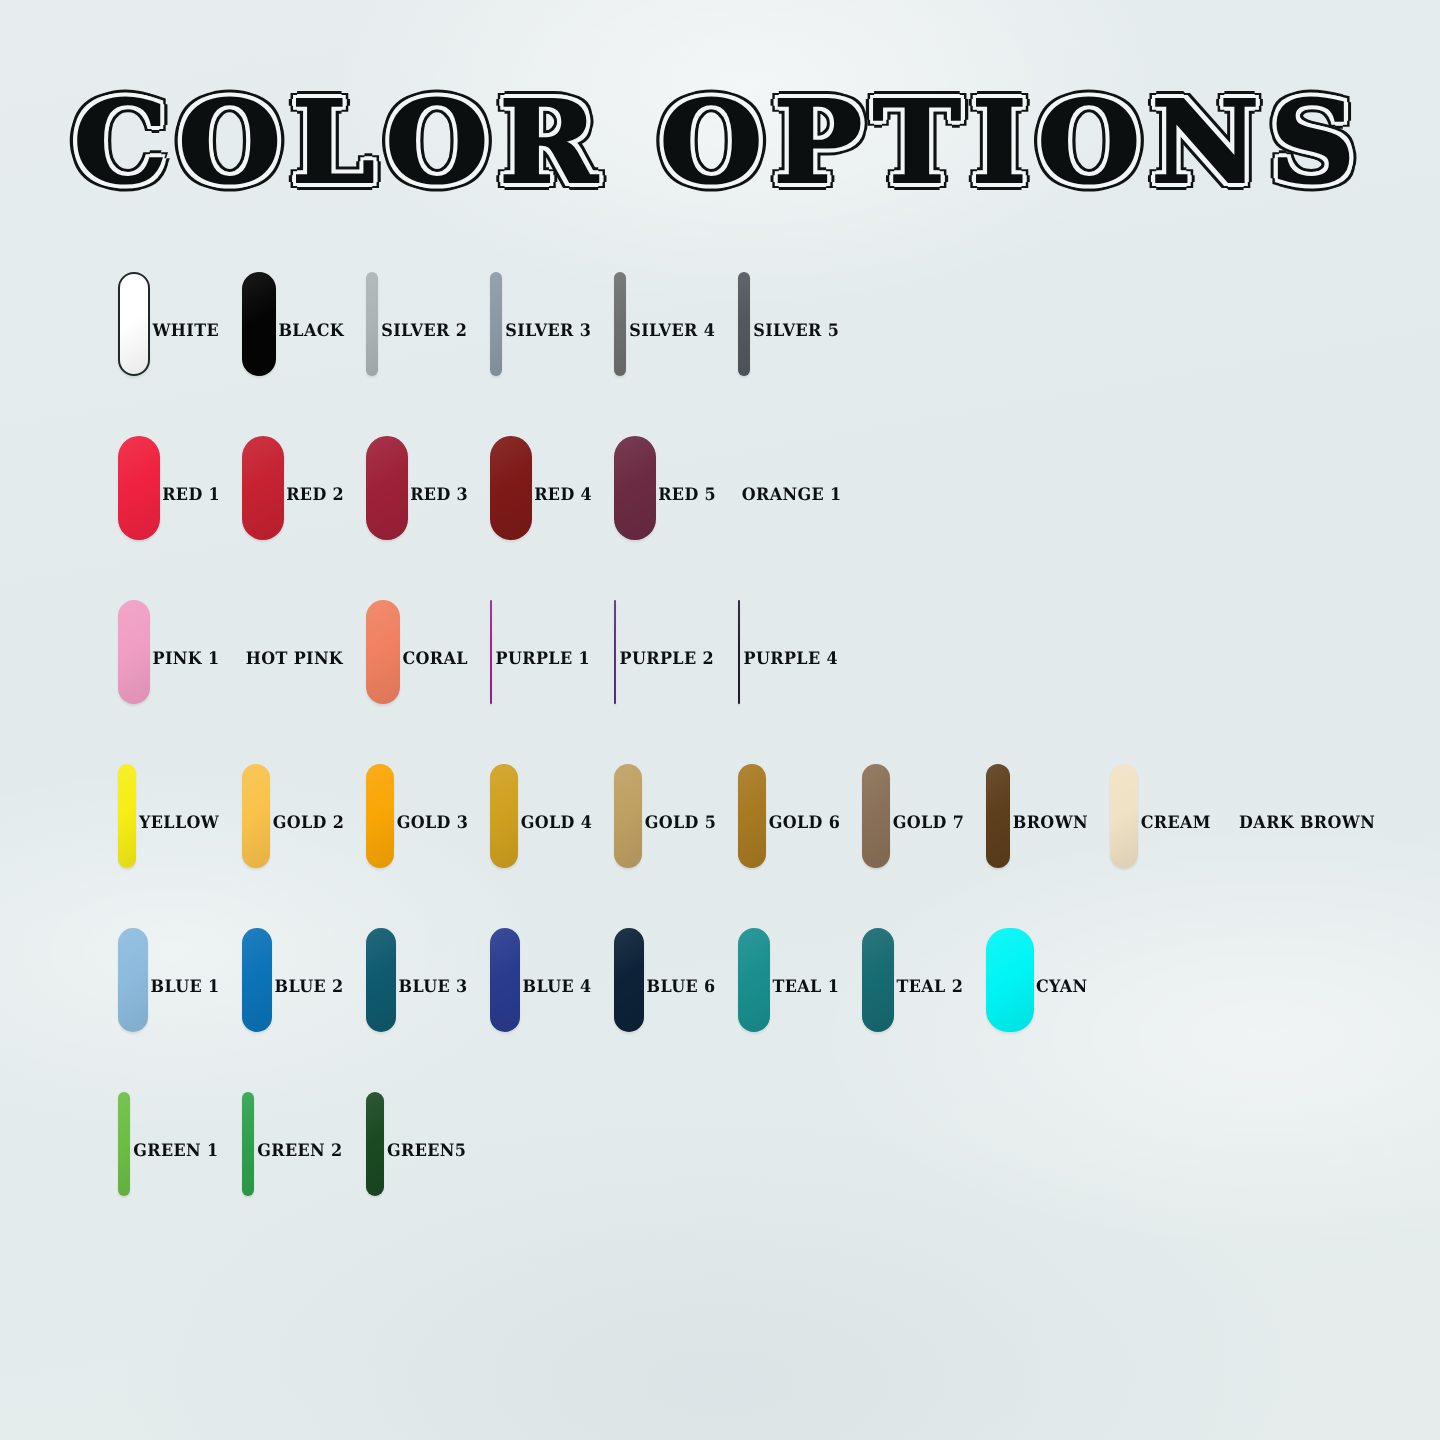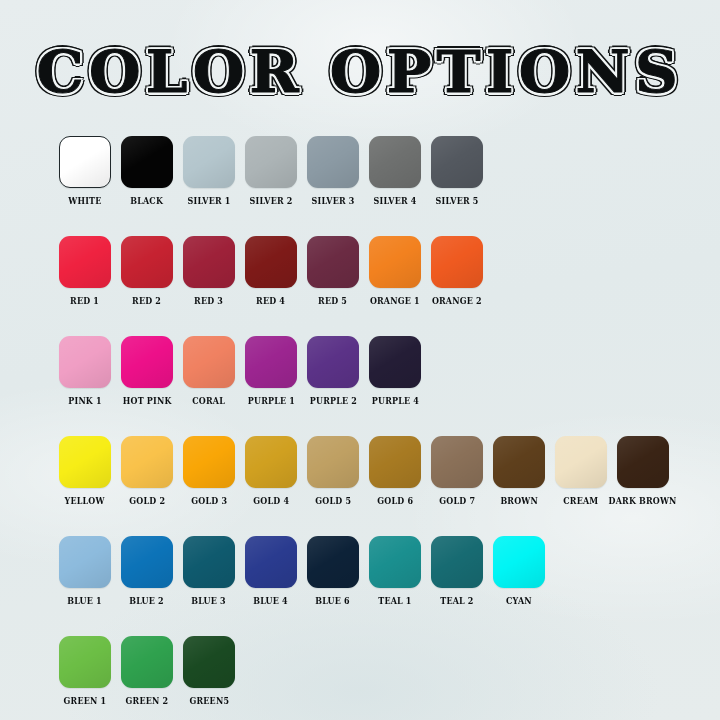--- a/index.html
+++ b/index.html
@@ -76,21 +76,21 @@
   .swatch-row {
     display: flex;
     gap: 10px;
     margin-bottom: 30px;
   }
 
   .swatch-cell {
     width: 52px;
     flex: 0 0 52px;
     display: flex;
-    flex-direction: column;
+    flex-direction: row;
     align-items: center;
   }
 
   .swatch-chip {
     width: 52px;
     height: 52px;
     border-radius: 11px;
     position: relative;
     box-shadow: 0 1px 1px rgba(40,55,60,0.10);
   }
@@ -136,24 +136,20 @@
       <div class="swatch-row">
         <div class="swatch-cell">
           <div class="swatch-chip outlined" style="background-color: rgb(255, 255, 255);"></div>
           <div class="swatch-label">WHITE</div>
         </div>
         <div class="swatch-cell">
           <div class="swatch-chip" style="background-color: rgb(4, 4, 4);"></div>
           <div class="swatch-label">BLACK</div>
         </div>
         <div class="swatch-cell">
-          <div class="swatch-chip" style="background-color: rgb(180, 198, 205);"></div>
-          <div class="swatch-label">SILVER 1</div>
-        </div>
-        <div class="swatch-cell">
           <div class="swatch-chip" style="background-color: rgb(172, 180, 182);"></div>
           <div class="swatch-label">SILVER 2</div>
         </div>
         <div class="swatch-cell">
           <div class="swatch-chip" style="background-color: rgb(139, 154, 164);"></div>
           <div class="swatch-label">SILVER 3</div>
         </div>
         <div class="swatch-cell">
           <div class="swatch-chip" style="background-color: rgb(110, 112, 111);"></div>
           <div class="swatch-label">SILVER 4</div>
@@ -181,24 +177,20 @@
           <div class="swatch-label">RED 4</div>
         </div>
         <div class="swatch-cell">
           <div class="swatch-chip" style="background-color: rgb(107, 43, 67);"></div>
           <div class="swatch-label">RED 5</div>
         </div>
         <div class="swatch-cell">
           <div class="swatch-chip" style="background-color: rgb(242, 129, 31);"></div>
           <div class="swatch-label">ORANGE 1</div>
         </div>
-        <div class="swatch-cell">
-          <div class="swatch-chip" style="background-color: rgb(239, 90, 32);"></div>
-          <div class="swatch-label">ORANGE 2</div>
-        </div>
       </div>
       <div class="swatch-row">
         <div class="swatch-cell">
           <div class="swatch-chip" style="background-color: rgb(240, 158, 196);"></div>
           <div class="swatch-label">PINK 1</div>
         </div>
         <div class="swatch-cell">
           <div class="swatch-chip" style="background-color: rgb(237, 16, 137);"></div>
           <div class="swatch-label">HOT PINK</div>
         </div>

